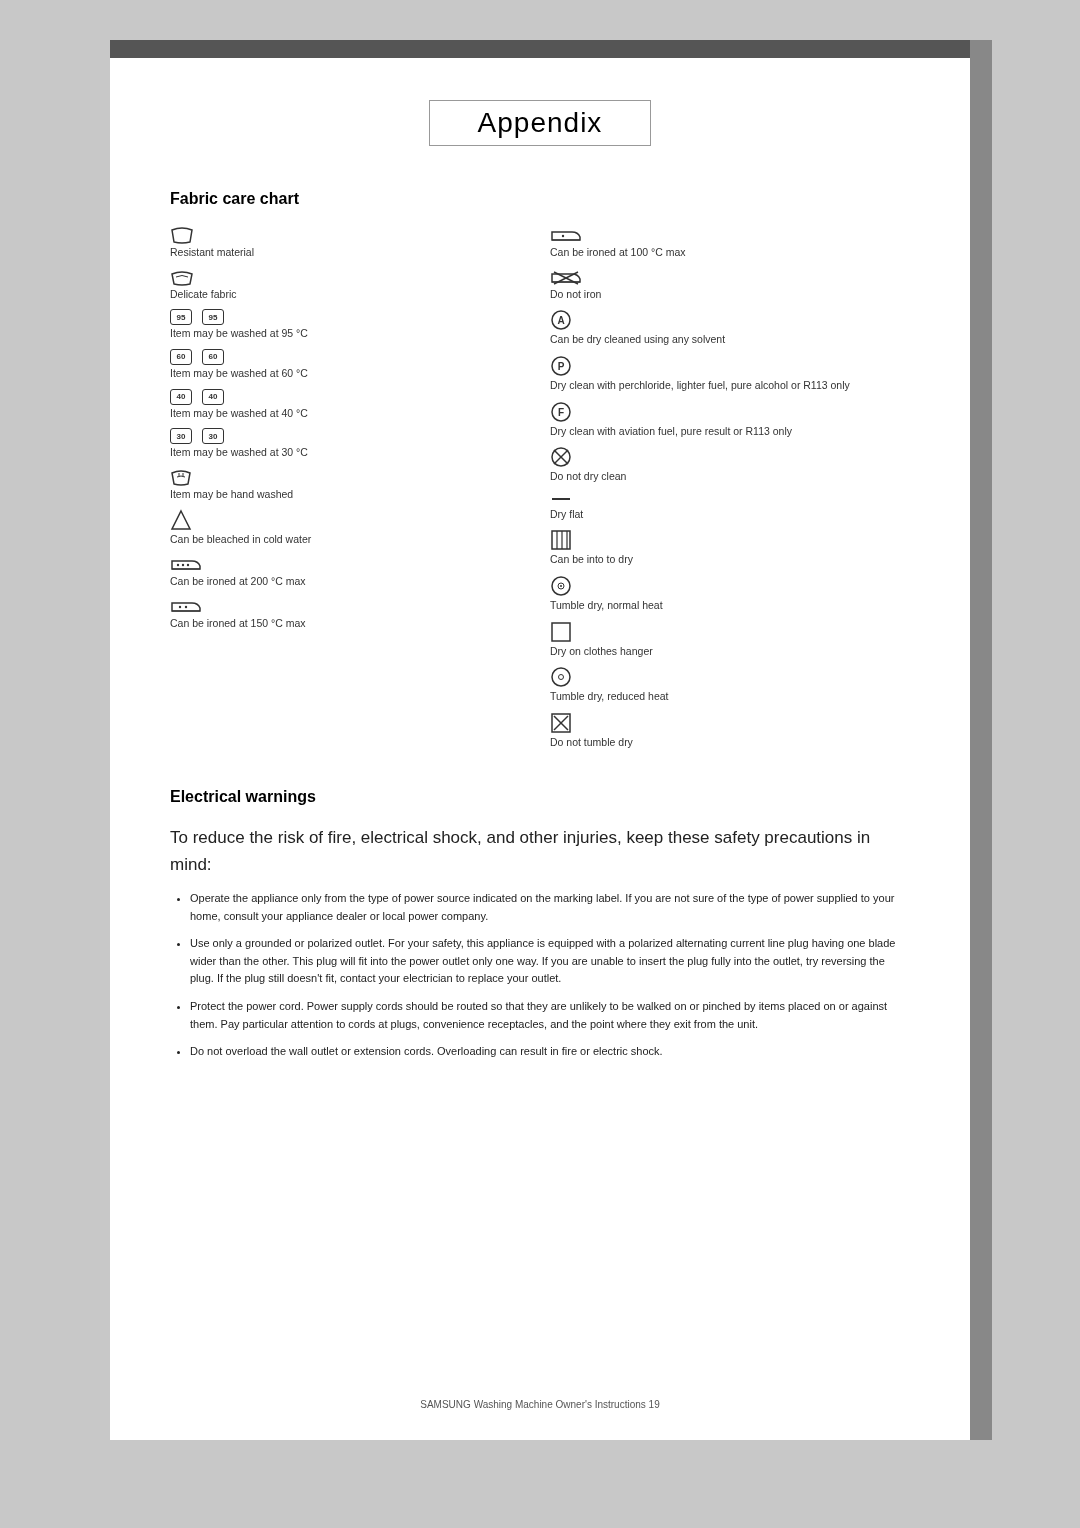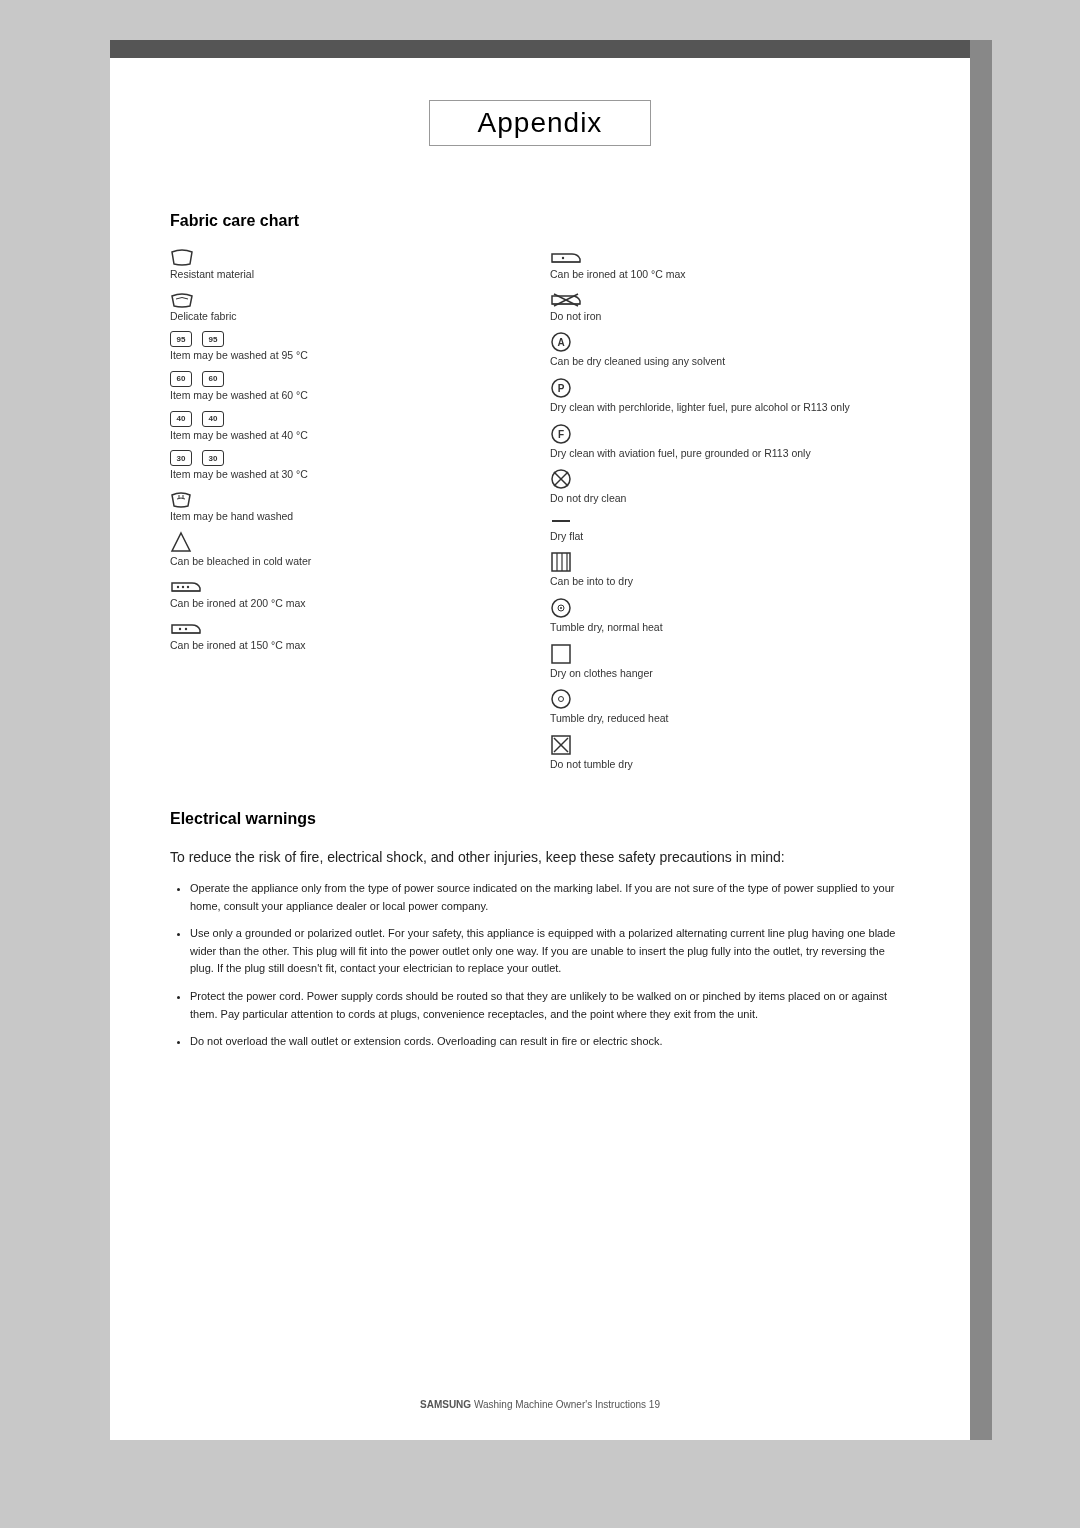--- a/index.html
+++ b/index.html
@@ -36,21 +36,21 @@
       width: 22px;
       height: 100%;
       position: absolute;
       top: 0; right: -22px;
     }
 
     .page-title-box {
       border: 1.5px solid #999;
       display: inline-block;
       padding: 6px 48px;
-      margin: 20px auto 36px auto;
+      margin: 20px auto 14px auto;
       display: flex;
       justify-content: center;
     }
 
     .page-title {
       font-size: 28px;
       font-weight: normal;
       letter-spacing: 1px;
     }
 
@@ -113,21 +113,21 @@
       width: 22px;
       height: 16px;
       color: #333;
     }
 
     .electrical-section {
       margin-top: 20px;
     }
 
     .electrical-intro {
-      font-size: 14px;
+      font-size: 17px;
       line-height: 1.6;
       margin-bottom: 12px;
       color: #222;
     }
 
     .bullet-list {
       list-style: disc;
       padding-left: 20px;
     }
 
@@ -142,21 +142,21 @@
       position: absolute;
       bottom: 30px;
       left: 0;
       right: 0;
       text-align: center;
       font-size: 10px;
       color: #555;
     }
 
     .footer-line strong {
-      font-weight: bold;
+      font-weight: normal;
       text-transform: uppercase;
     }
 
     .double-icon {
       display: flex;
       gap: 10px;
     }
   </style>
 </head>
 <body>
@@ -331,21 +331,21 @@
         <span class="care-label">Dry clean with perchloride, lighter fuel, pure alcohol or R113 only</span>
       </div>
 
       <div class="care-row">
         <div class="care-icon">
           <svg width="22" height="22" viewBox="0 0 22 22">
             <circle cx="11" cy="11" r="9" fill="none" stroke="#333" stroke-width="1.5"></circle>
             <text x="11" y="15" text-anchor="middle" font-size="10" font-weight="bold" fill="#333">F</text>
           </svg>
         </div>
-        <span class="care-label">Dry clean with aviation fuel, pure grounded or R113 only</span>
+        <span class="care-label">Dry clean with aviation fuel, pure result or R113 only</span>
       </div>
 
       <div class="care-row">
         <div class="care-icon">
           <svg width="22" height="22" viewBox="0 0 22 22">
             <circle cx="11" cy="11" r="9" fill="none" stroke="#333" stroke-width="1.5"></circle>
             <line x1="4" y1="4" x2="18" y2="18" stroke="#333" stroke-width="1.5"></line>
             <line x1="18" y1="4" x2="4" y2="18" stroke="#333" stroke-width="1.5"></line>
           </svg>
         </div>

